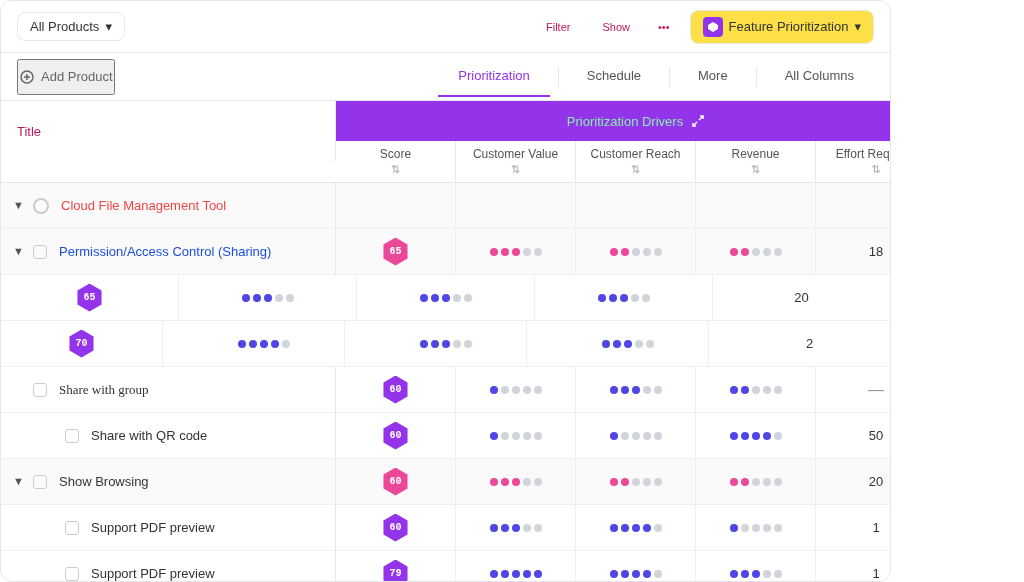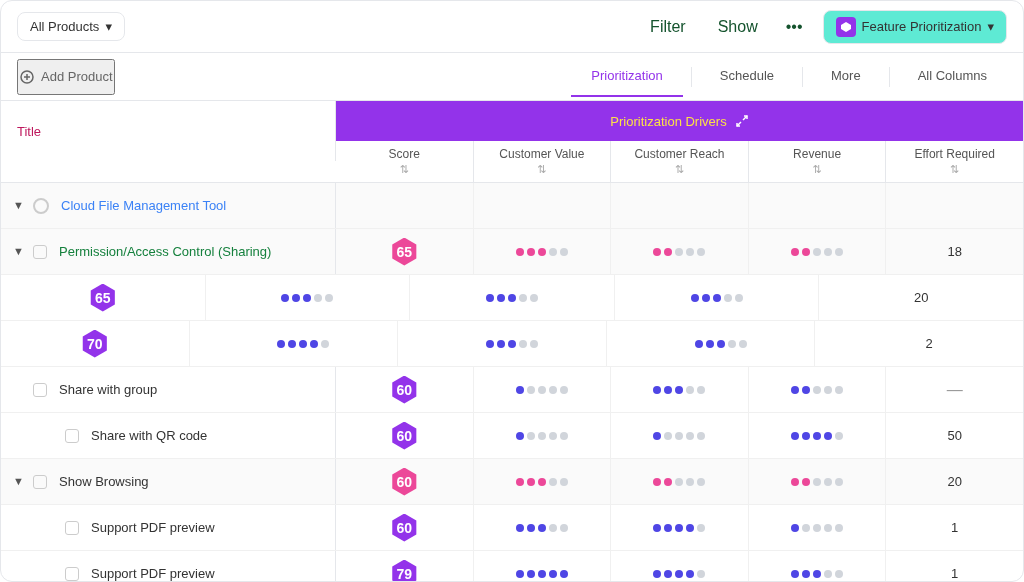--- a/index.html
+++ b/index.html
@@ -1,56 +1,56 @@
 <!DOCTYPE html>
 <html><head>
   <meta charset="utf-8">
   <style>
     * { box-sizing: border-box; margin: 0; padding: 0; }
     body { font-family: -apple-system, BlinkMacSystemFont, 'Segoe UI', sans-serif; font-size: 13px; background: #fff; color: #333; overflow: hidden; }
 
-    .app-container { width: 1024px; height: 582px; display: flex; flex-direction: column; border: 1px solid #e5e7eb; border-radius: 12px; overflow: hidden; background: #fff; }
+    .app-container { width: 891px; height: 582px; display: flex; flex-direction: column; border: 1px solid #e5e7eb; border-radius: 12px; overflow: hidden; background: #fff; }
 
     
     .top-bar { display: flex; align-items: center; justify-content: space-between; padding: 8px 16px; border-bottom: 1px solid #e5e7eb; height: 52px; }
     .dropdown-btn { display: flex; align-items: center; gap: 6px; border: 1px solid #e5e7eb; border-radius: 8px; padding: 6px 12px; font-size: 13px; cursor: pointer; background: #fff; color: #333; }
     .top-bar-actions { display: flex; align-items: center; gap: 12px; }
-    .action-btn { display: flex; align-items: center; gap: 4px; font-size: 16px; color: #14532d; cursor: pointer; background: none; border: none; padding: 4px 8px; }
-    .feature-btn { display: flex; align-items: center; gap: 6px; background: #5eead4; border: 1px solid #e5e7eb; border-radius: 8px; padding: 6px 12px; font-size: 13px; cursor: pointer; color: #333; }
+    .action-btn { display: flex; align-items: center; gap: 4px; font-size: 11px; color: #be185d; cursor: pointer; background: none; border: none; padding: 4px 8px; }
+    .feature-btn { display: flex; align-items: center; gap: 6px; background: #fde047; border: 1px solid #e5e7eb; border-radius: 8px; padding: 6px 12px; font-size: 13px; cursor: pointer; color: #333; }
     .feature-icon { width: 20px; height: 20px; background: #9333ea; border-radius: 4px; display: flex; align-items: center; justify-content: center; }
 
     
     .sub-bar { display: flex; align-items: center; padding: 0 16px; border-bottom: 1px solid #e5e7eb; height: 48px; gap: 0; }
     .add-product-btn { display: flex; align-items: center; gap: 6px; color: #666; cursor: pointer; font-size: 13px; padding: 8px 0; margin-right: auto; }
     .tabs { display: flex; align-items: center; gap: 8px; margin-left: auto; }
     .tab { padding: 12px 20px; font-size: 13px; cursor: pointer; color: #555; border-bottom: 2px solid transparent; position: relative; }
     .tab.active { color: #9333ea; border-bottom: 2px solid #9333ea; font-weight: 500; }
     .tab-divider { width: 1px; height: 20px; background: #e5e7eb; }
 
     
     .main-content { display: flex; flex: 1; overflow: hidden; }
 
     
-    .drivers-banner { background: #9333ea; color: #fde047; padding: 8px 0; font-size: 13px; font-weight: 500; display: flex; align-items: center; justify-content: center; gap: 8px; height: 40px; }
+    .drivers-banner { background: #9333ea; color: #86efac; padding: 8px 0; font-size: 13px; font-weight: 500; display: flex; align-items: center; justify-content: center; gap: 8px; height: 40px; }
     .drivers-banner svg { width: 14px; height: 14px; }
     .col-header { display: flex; flex-direction: column; align-items: center; justify-content: center; min-width: 120px; flex: 1; border-right: 1px solid #e5e7eb; padding: 6px 8px; gap: 2px; }
     .col-header:last-child { border-right: none; }
     .col-header-name { font-size: 12px; color: #555; font-weight: 500; text-align: center; }
     .sort-icon { color: #aaa; font-size: 11px; cursor: pointer; }
 
     .left-cell { display: flex; align-items: center; gap: 6px; padding: 0 12px; width: 335px; min-width: 335px; height: 100%; border-right: 1px solid #e5e7eb; }
     .data-cell { display: flex; align-items: center; justify-content: center; min-width: 120px; flex: 1; height: 100%; border-right: 1px solid #f0f0f0; padding: 0 8px; }
     .data-cell:last-child { border-right: none; }
 
     .chevron-icon { width: 14px; height: 14px; color: #555; cursor: pointer; flex-shrink: 0; }
     .checkbox { width: 14px; height: 14px; border: 1px solid #ccc; border-radius: 3px; flex-shrink: 0; cursor: pointer; }
     .row-label { font-size: 13px; color: #333; }
 
     
-    .hex-badge { width: 28px; height: 28px; background: #9333ea; clip-path: polygon(50% 0%, 93% 25%, 93% 75%, 50% 100%, 7% 75%, 7% 25%); display: flex; align-items: center; justify-content: center; color: #fff; font-size: 14px; font-weight: 700; flex-shrink: 0; position: relative; }
+    .hex-badge { width: 28px; height: 28px; background: #9333ea; clip-path: polygon(50% 0%, 93% 25%, 93% 75%, 50% 100%, 7% 75%, 7% 25%); display: flex; align-items: center; justify-content: center; color: #fff; font-size: 10px; font-weight: 700; flex-shrink: 0; position: relative; font-family: Liberation Mono, monospace; }
     .hex-badge.pink-bg { background: #ec4899; }
 
     
     .dots { display: flex; gap: 3px; align-items: center; }
     .dot { width: 8px; height: 8px; border-radius: 50%; flex-shrink: 0; }
     .dot.blue { background: #4f46e5; }
     .dot.pink { background: #ec4899; }
     .dot.gray { background: #d1d5db; }
 
     
@@ -178,41 +178,41 @@
           </div>
         </div>
       </div>
 
       <div style="flex:1; overflow-y:auto;" id="table-body">
 
       <div style="display: flex; align-items: center; border-bottom: 1px solid rgb(240, 240, 240); height: 46px; background: rgb(250, 250, 250);">
             <div class="left-cell" style="padding-left:12px;">
               <span class="chevron-icon" style="color:#555; font-size:11px;">▼</span>
               <div class="circle-icon"></div>
-              <span class="row-label" style="margin-left:6px; font-size:13px; color:#3b82f6;">Cloud File Management Tool</span>
+              <span class="row-label" style="margin-left:6px; font-size:13px; color:#ef4444;">Cloud File Management Tool</span>
             </div>
             <div style="display:flex; align-items:center; flex:1; height:100%;">
               <div class="data-cell"></div>
               <div class="data-cell">
                 <div class="dots"></div>
               </div>
               <div class="data-cell">
                 <div class="dots"></div>
               </div>
               <div class="data-cell">
                 <div class="dots"></div>
               </div>
               <div class="data-cell"></div>
             </div>
           </div>
           <div style="display: flex; align-items: center; border-bottom: 1px solid rgb(240, 240, 240); height: 46px; background: rgb(250, 250, 250);">
             <div class="left-cell" style="padding-left:12px;">
               <span class="chevron-icon" style="color:#555; font-size:11px;">▼</span>
               <div class="checkbox"></div>
-              <span class="row-label" style="margin-left:6px; font-size:13px; color:#15803d;">Permission/Access Control (Sharing)</span>
+              <span class="row-label" style="margin-left:6px; font-size:13px; color:#1d4ed8;">Permission/Access Control (Sharing)</span>
             </div>
             <div style="display:flex; align-items:center; flex:1; height:100%;">
               <div class="data-cell">
                 <div class="hex-badge pink-bg">65</div>
               </div>
               <div class="data-cell">
                 <div class="dots">
                   <span class="dot pink"></span>
                   <span class="dot pink"></span>
                   <span class="dot pink"></span>
@@ -311,21 +311,21 @@
                   <span class="dot gray"></span>
                   <span class="dot gray"></span>
                 </div>
               </div>
               <div class="data-cell">
                 <span class="num-val">2</span>
               </div>
             </div>
           </div>
           <div style="display: flex; align-items: center; border-bottom: 1px solid rgb(240, 240, 240); height: 46px;">
-            <div class="left-cell" style="">
+            <div class="left-cell" style="font-family:Liberation Serif, serif;">
               <span style="width:14px; display:inline-block;"></span>
               <div class="checkbox"></div>
               <span class="row-label" style="margin-left:6px; font-size:13px; color:#333;">Share with group</span>
             </div>
             <div style="display:flex; align-items:center; flex:1; height:100%;">
               <div class="data-cell">
                 <div class="hex-badge ">60</div>
               </div>
               <div class="data-cell">
                 <div class="dots">

